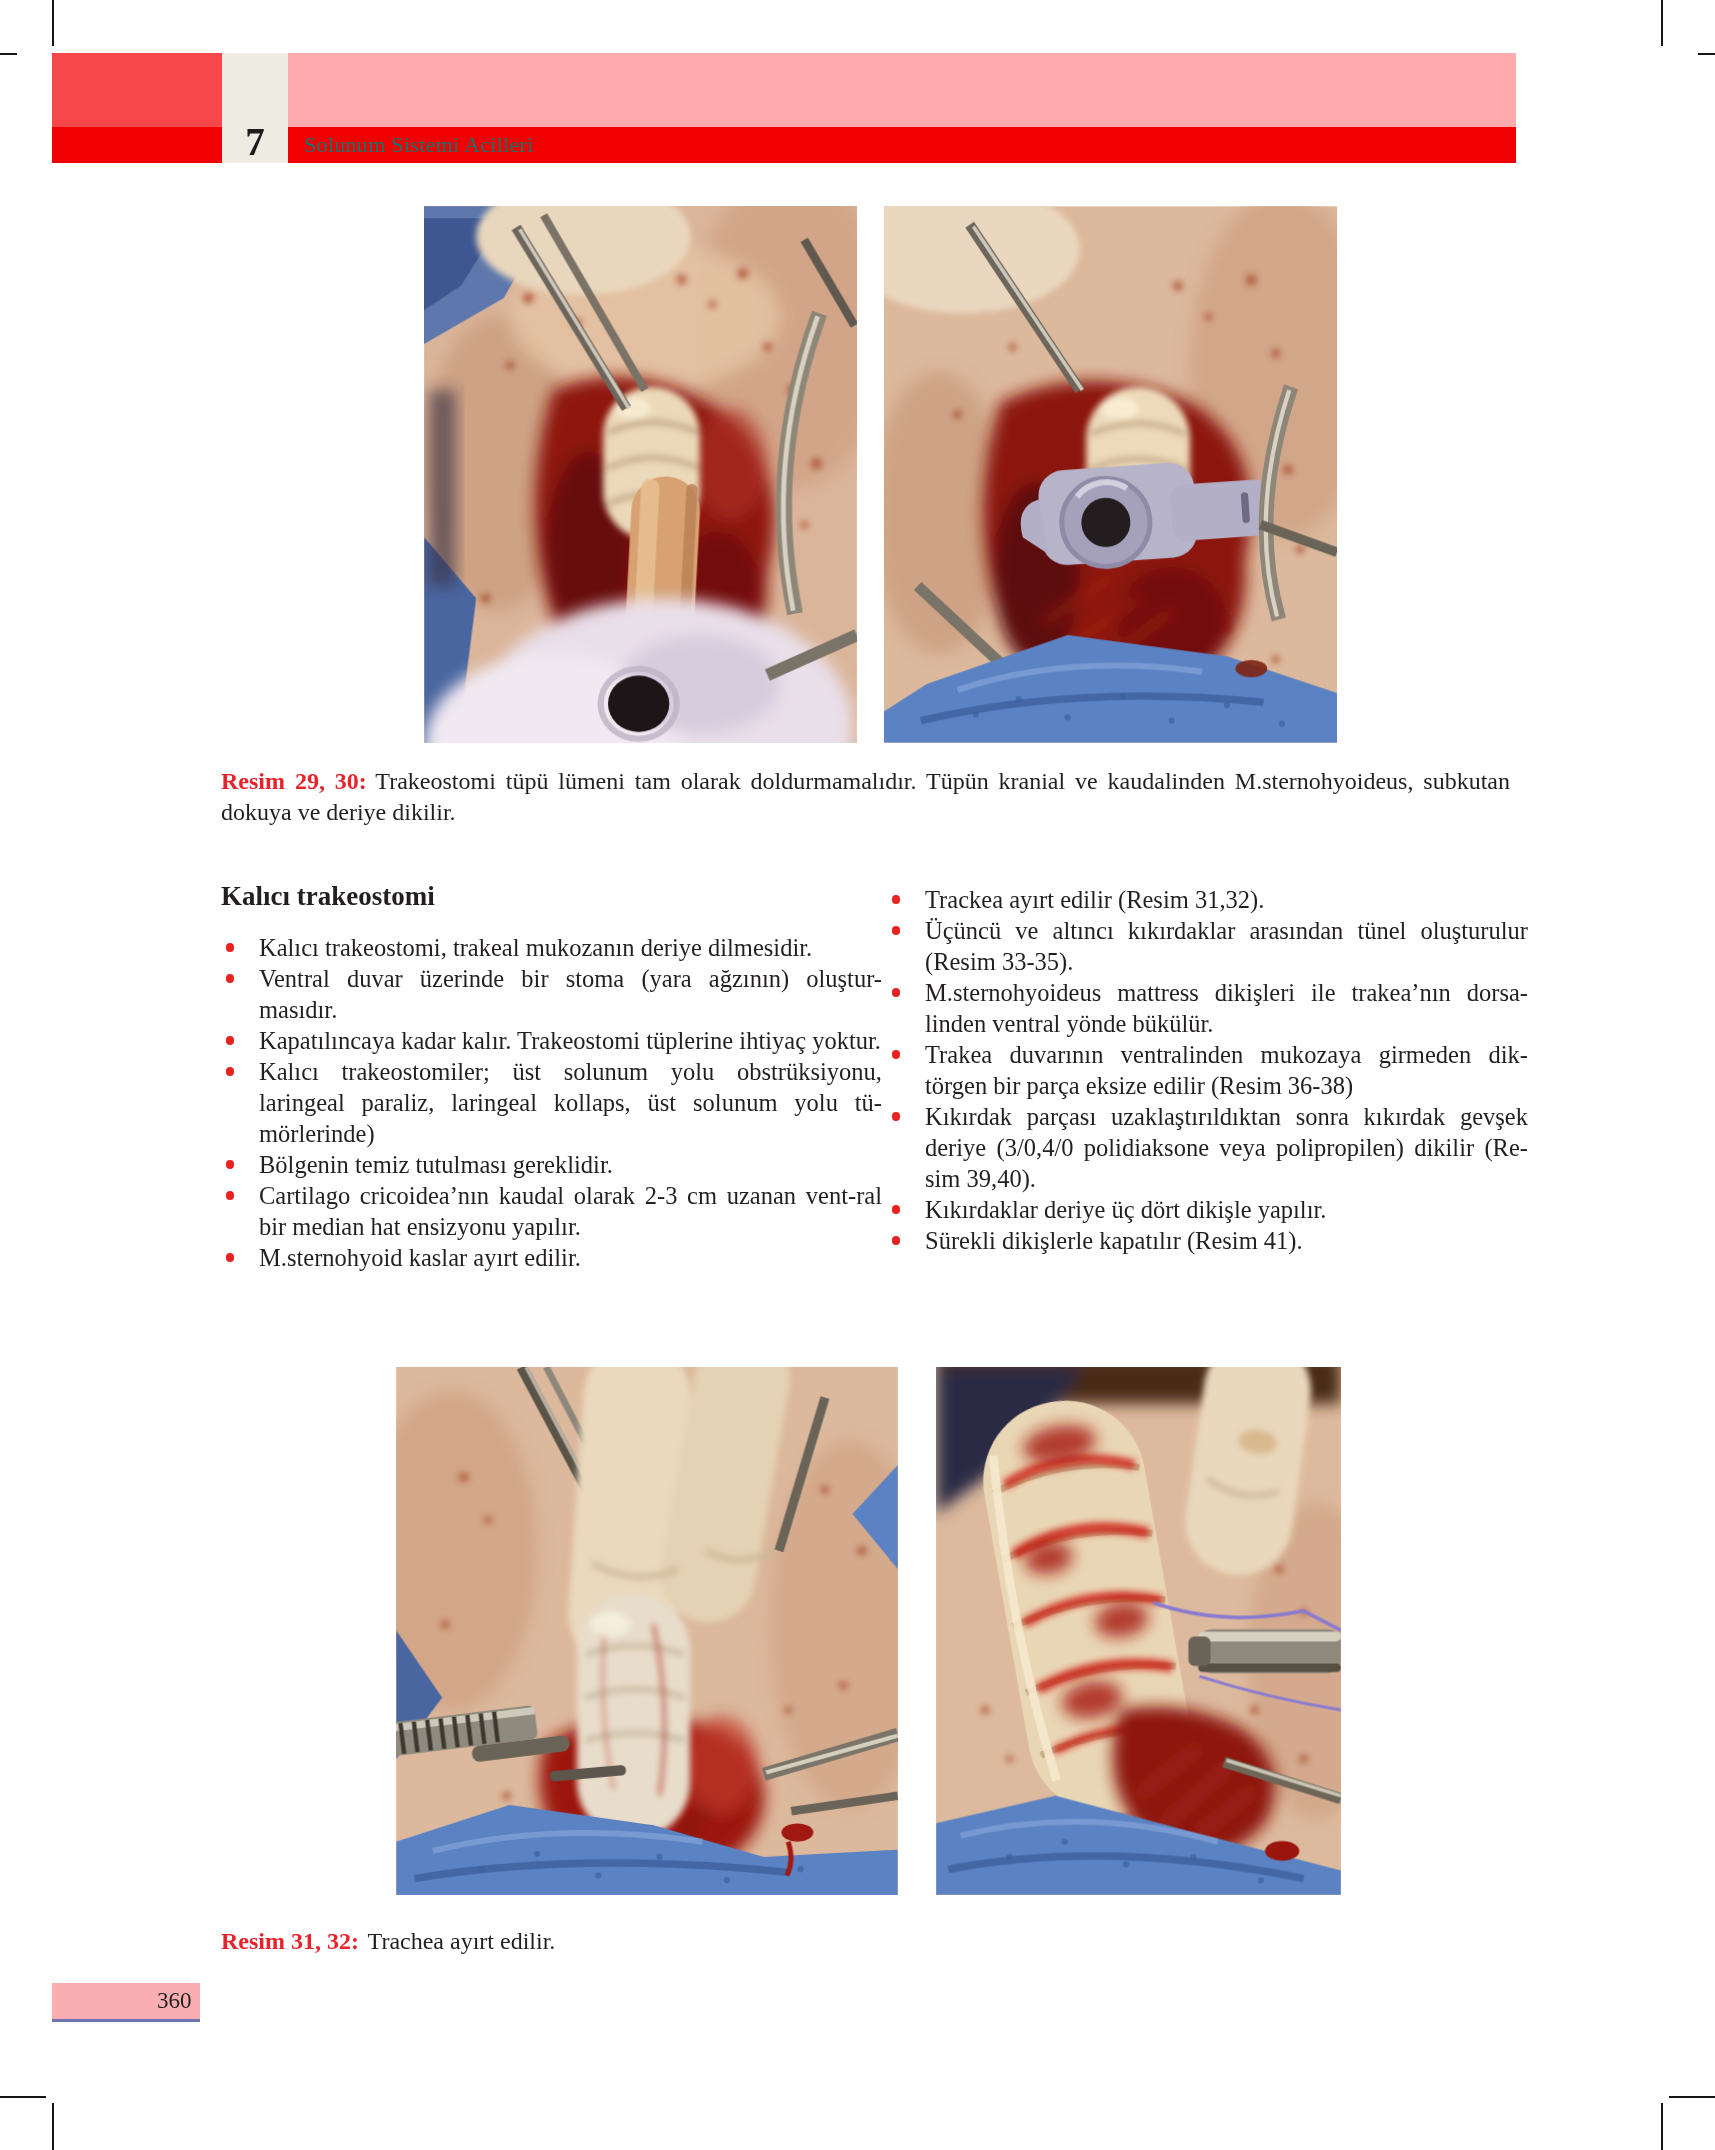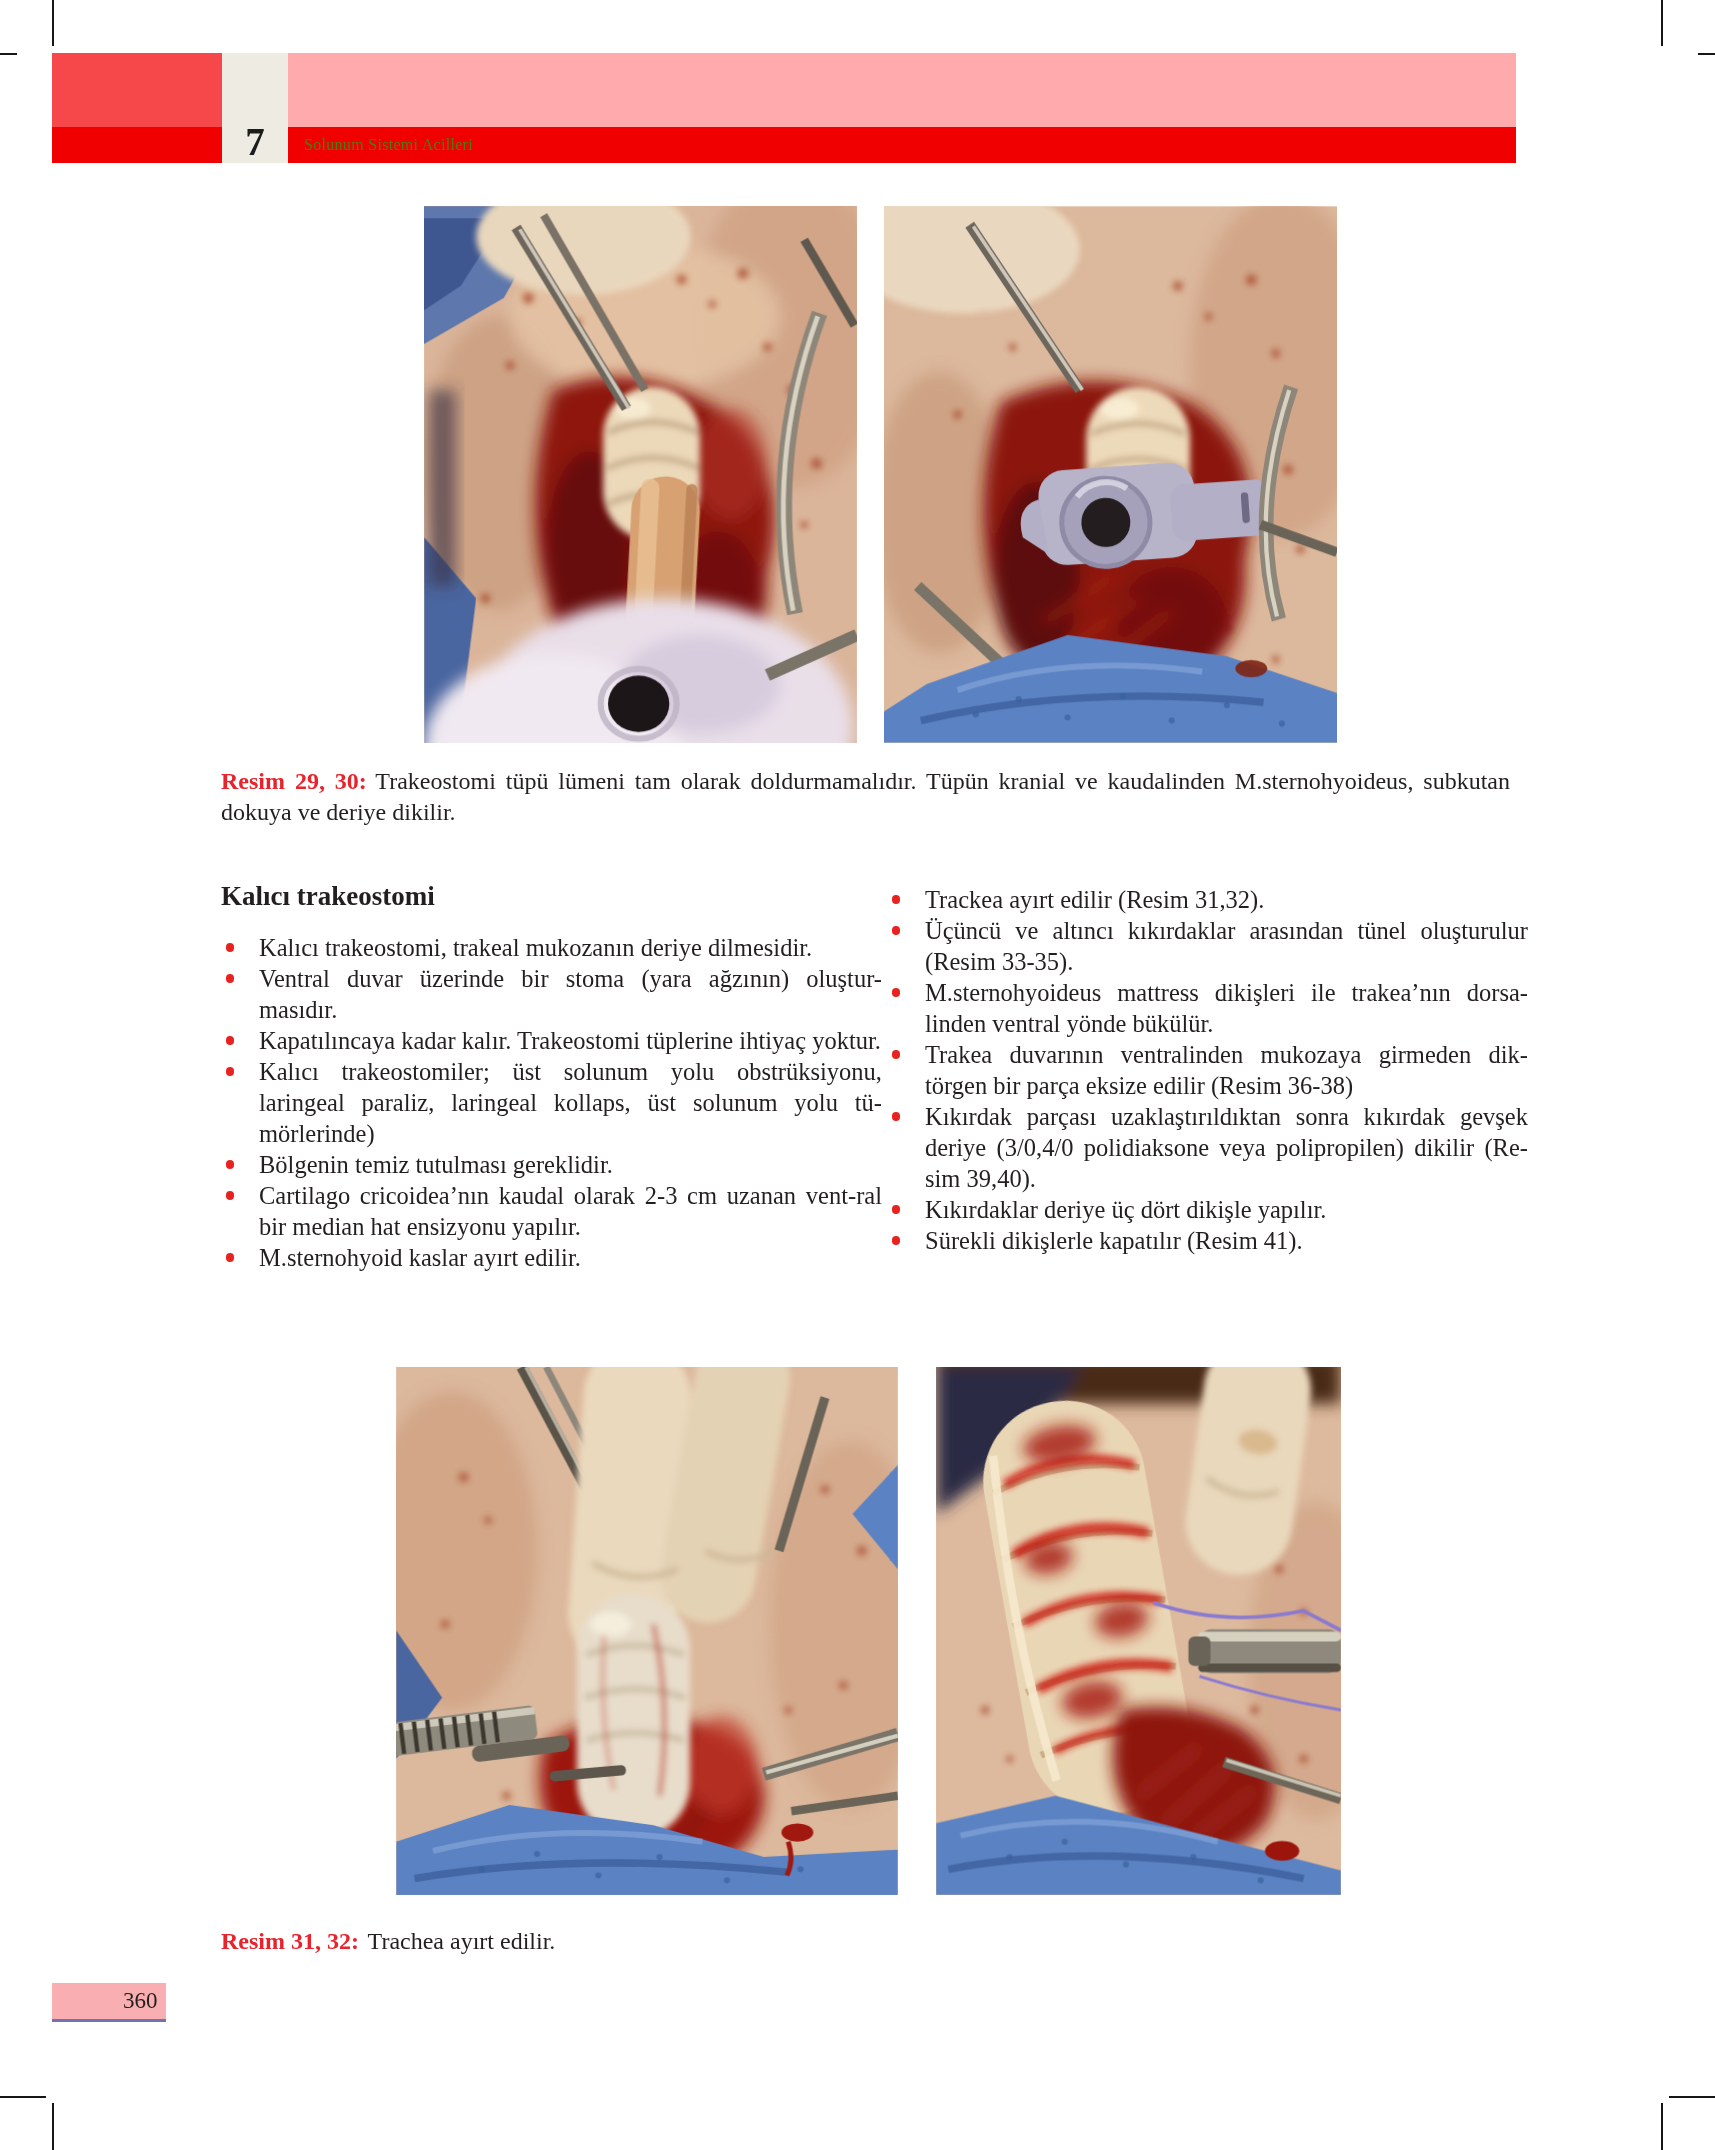--- a/index.html
+++ b/index.html
@@ -9,21 +9,21 @@
 
   
   .crop{position:absolute;background:#161616;}
 
   
   .hdr-red{background:#f6474b;}
   .hdr-pink{background:#ffabae;}
   .hdr-bar{background:#f00000;}
   .hdr-beige{background:#eeebe3;}
   .chapter-num{font-size:39px;font-weight:bold;color:#1c1c1c;text-align:center;}
-  .chapter-title{color:#4d7c0f;font-size:16px;letter-spacing:0.3px;}
+  .chapter-title{color:#0f766e;font-size:22px;letter-spacing:0.3px;}
 
   
   .caption{font-size:24px;line-height:31px;text-align:justify;}
   .cap-label{color:#e8232b;font-weight:bold;margin-right:8.6px;}
 
   
   .sec-heading{font-size:27px;line-height:31px;font-weight:bold;}
   .bullet-list{list-style:none;margin:0;padding:0;text-align:justify;font-size:24.5px;line-height:31px;}
   .bullet-list li{position:relative;padding-left:38px;margin:0;}
   .bullet-list li::before{content:"";position:absolute;left:4.9px;top:11px;width:8.6px;height:8.6px;
@@ -415,18 +415,18 @@
       <circle cx="420" cy="800" r="5"></circle>
         <circle cx="530" cy="838" r="5"></circle>
     </g>
     <ellipse cx="565" cy="790" rx="28" ry="16" fill="#9c150c"></ellipse>
   </svg>
 
   <div class="abs caption" style="left:221px;top:1926px;width:1289px;">
     <span class="cap-label">Resim 31, 32:</span><span>Trachea ayırt edilir.</span>
   </div>
 
-  <div class="abs pageno-box" style="left:52px;top:1983px;width:114px;height:36px;">
+  <div class="abs pageno-box" style="left:52px;top:1983px;width:148px;height:36px;">
     <div class="pageno" style="line-height:36px;">360</div>
   </div>
 
 </div>
 
 
 </body></html>

